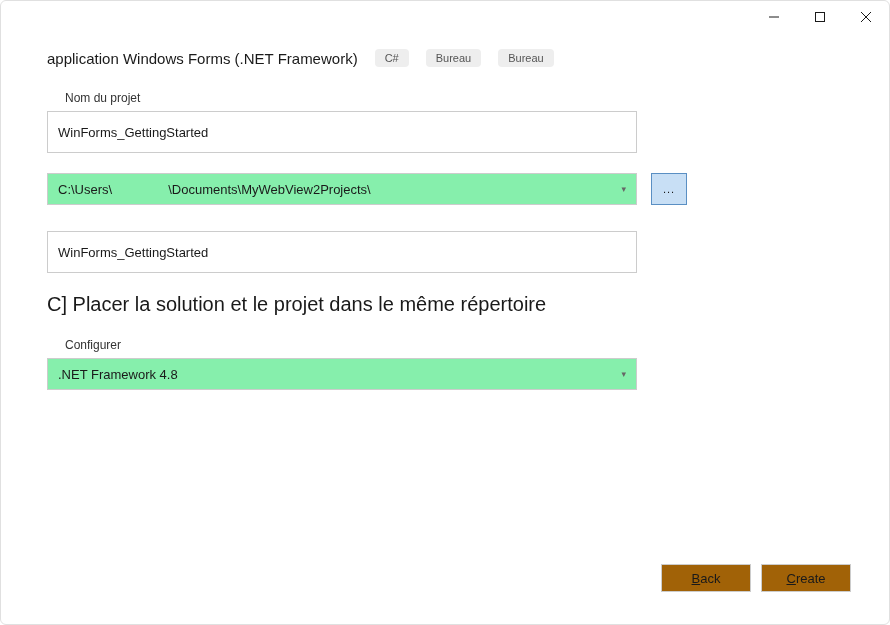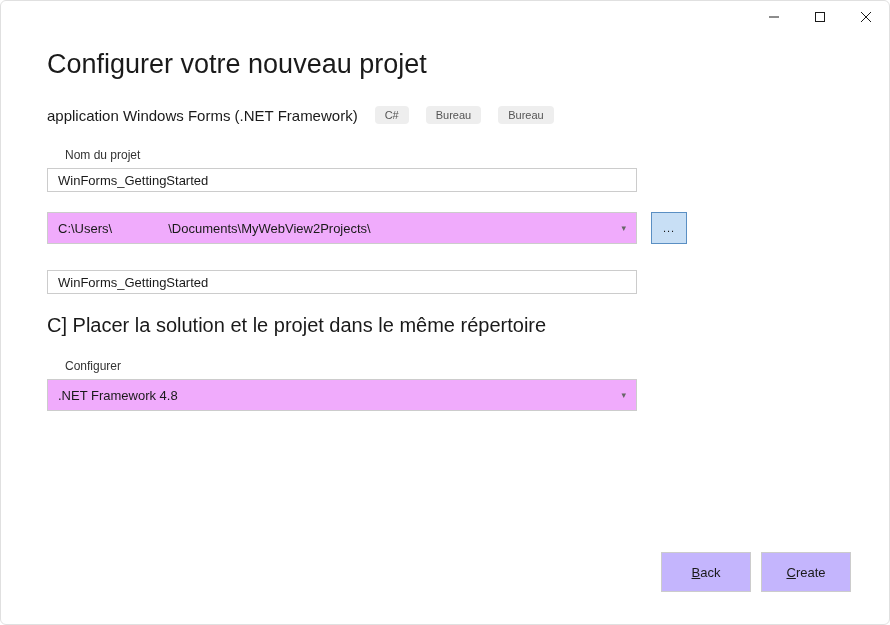--- a/index.html
+++ b/index.html
@@ -71,42 +71,42 @@
       background: #b8d6f0;
       display: inline-block;
       padding: 0 2px;
       border-radius: 2px;
     }
     .field-group {
       margin-bottom: 20px;
     }
     .text-input {
       width: 590px;
-      height: 24px;
+      height: 42px;
       border: 1px solid #cccccc;
       padding: 0 10px;
       font-size: 13px;
       font-family: inherit;
       color: #1a1a1a;
       background: #ffffff;
     }
     .location-row {
       display: flex;
       align-items: center;
       gap: 14px;
     }
     .combo-input {
       width: 590px;
       height: 32px;
       border: 1px solid #cccccc;
       padding: 0 10px;
       font-size: 13px;
       font-family: inherit;
       color: #1a1a1a;
-      background: #f0abfc;
+      background: #86efac;
       display: flex;
       align-items: center;
       justify-content: space-between;
       position: relative;
     }
     .combo-input .chevron {
       color: #666;
       font-size: 9px;
     }
     .browse-btn {
@@ -129,22 +129,22 @@
     }
     .footer {
       position: absolute;
       bottom: 32px;
       right: 38px;
       display: flex;
       gap: 10px;
     }
     .footer-btn {
       min-width: 90px;
-      height: 40px;
-      background: #c4b5fd;
+      height: 28px;
+      background: #a16207;
       border: 1px solid #cccccc;
       font-size: 13px;
       font-family: inherit;
       color: #1a1a1a;
       padding: 0 18px;
       cursor: pointer;
     }
     .footer-btn .accel {
       text-decoration: underline;
     }
@@ -171,21 +171,20 @@
   </div>
   <div class="titlebar-btn">
     <svg width="10" height="10" viewBox="0 0 10 10">
         <line x1="0" y1="0" x2="10" y2="10" stroke="#1a1a1a" stroke-width="1"></line>
         <line x1="10" y1="0" x2="0" y2="10" stroke="#1a1a1a" stroke-width="1"></line>
       </svg>
   </div>
 </div>
 
 <div class="content">
-  <h1 class="heading">Configurer votre nouveau projet</h1>
 
   <div class="subheading-row">
     <span class="subheading">application Windows Forms (.NET Framework)</span>
     <span class="tag">C#</span>
     <span class="tag">Bureau</span>
     <span class="tag">Bureau</span>
   </div>
 
   <div class="field-group">
     <div class="field-label">Nom du projet</div>

